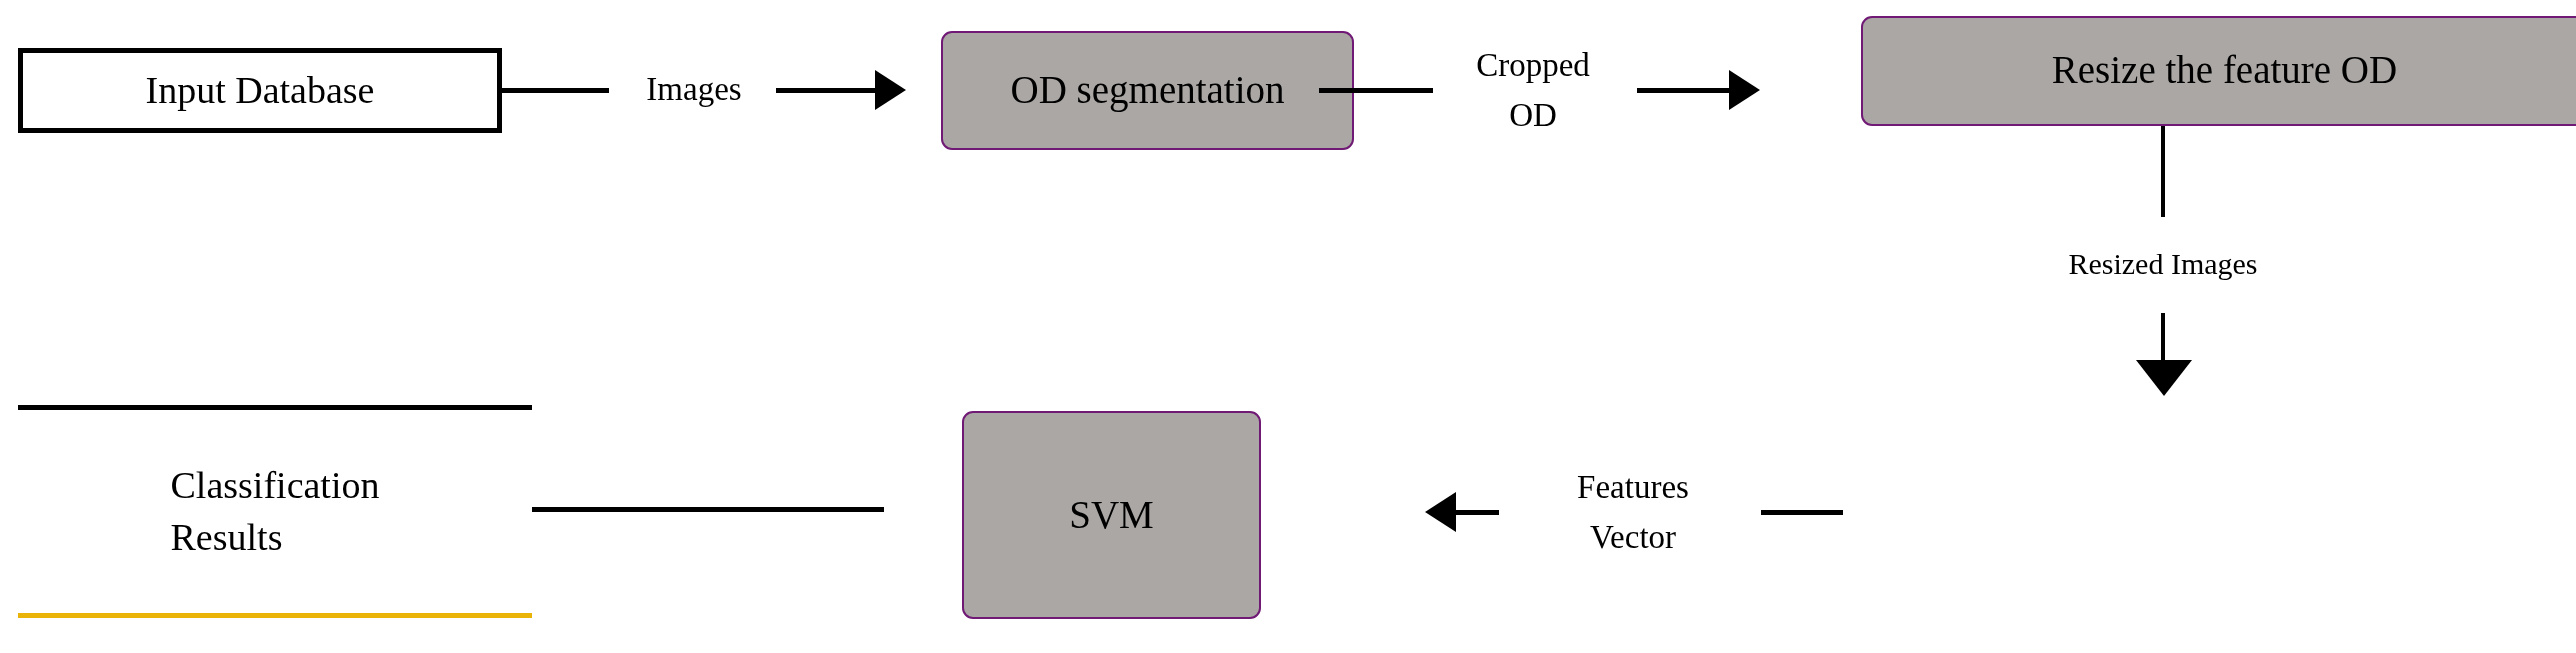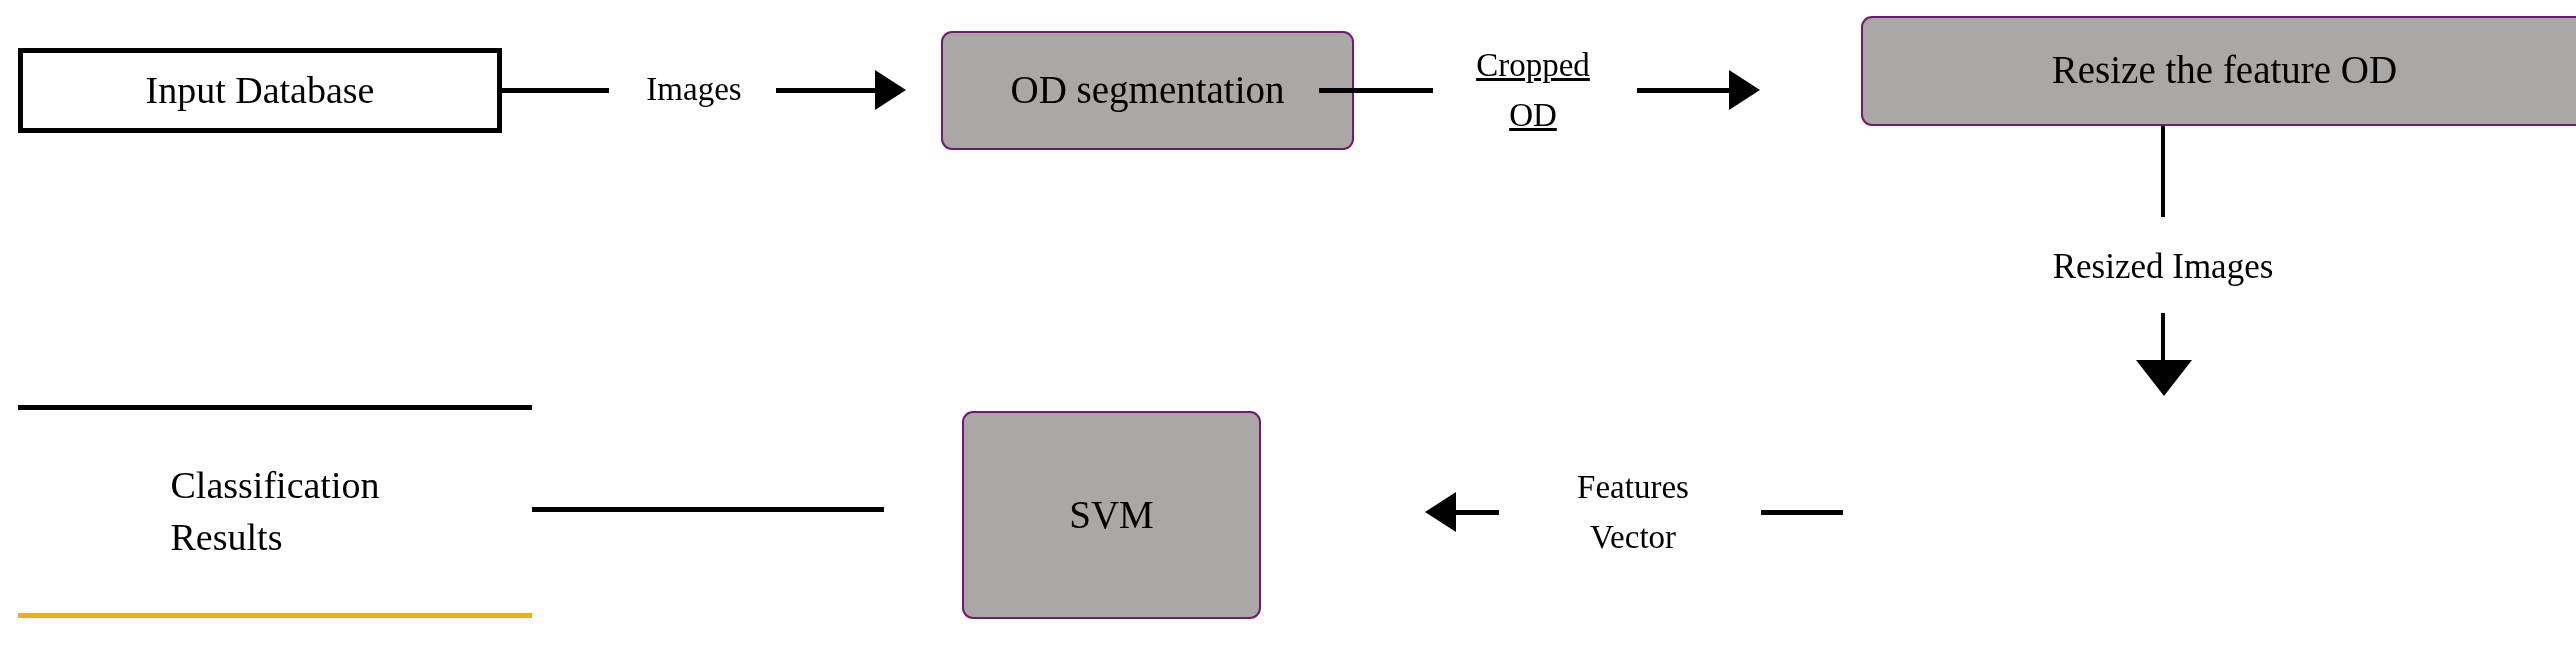--- a/index.html
+++ b/index.html
@@ -106,32 +106,32 @@
 
   <div class="edge-line edge-h" style="left:776px; top:88px; width:100px;"></div>
   <div class="arrow-head arrow-right" style="left:875px; top:70px;"></div>
 
   <div class="node node-rect-round" style="left:907px; top:31px; width:413px; height:119px; font-size:39px;">
     <span class="node-label">OD segmentation</span>
   </div>
 
   <div class="edge-line edge-h" style="left:1319px; top:88px; width:114px;"></div>
 
-  <div class="edge-label" style="left:1430px; top:41px; width:206px; font-size:33px;text-decoration:underline;">Cropped
+  <div class="edge-label" style="left:1430px; top:41px; width:206px; font-size:33px;">Cropped
 OD</div>
 
   <div class="edge-line edge-h" style="left:1637px; top:88px; width:93px;"></div>
   <div class="arrow-head arrow-right" style="left:1729px; top:70px;"></div>
 
   <div class="node node-rect-round" style="left:1827px; top:15.7px; width:727px; height:110px; font-size:39px;">
     <span class="node-label">Resize the feature OD</span>
   </div>
 
   <div class="edge-line edge-v" style="left:2161px; top:126px; width:4.3px; height:91px;"></div>
-  <div class="edge-label" style="left:1985px; top:241px; width:356px; font-size:35px;">Resized Images</div>
+  <div class="edge-label" style="left:1985px; top:241px; width:356px; font-size:30px;">Resized Images</div>
   <div class="edge-line edge-v" style="left:2161px; top:313px; width:4.3px; height:51px;"></div>
   <div class="arrow-head arrow-down" style="left:2136px; top:360px;"></div>
 
 
   <div class="edge-line edge-h" style="left:1761px; top:510px; width:82px;"></div>
 
   <div class="edge-label" style="left:1530px; top:463px; width:206px; font-size:33px;">Features
 Vector</div>
 
   <div class="edge-line edge-h" style="left:1456px; top:510px; width:43px;"></div>

